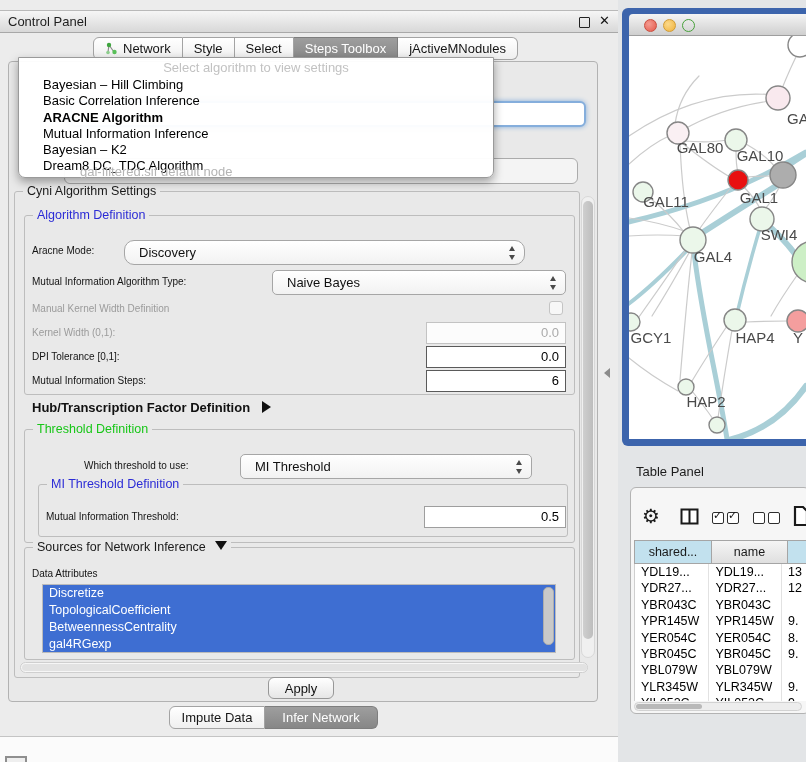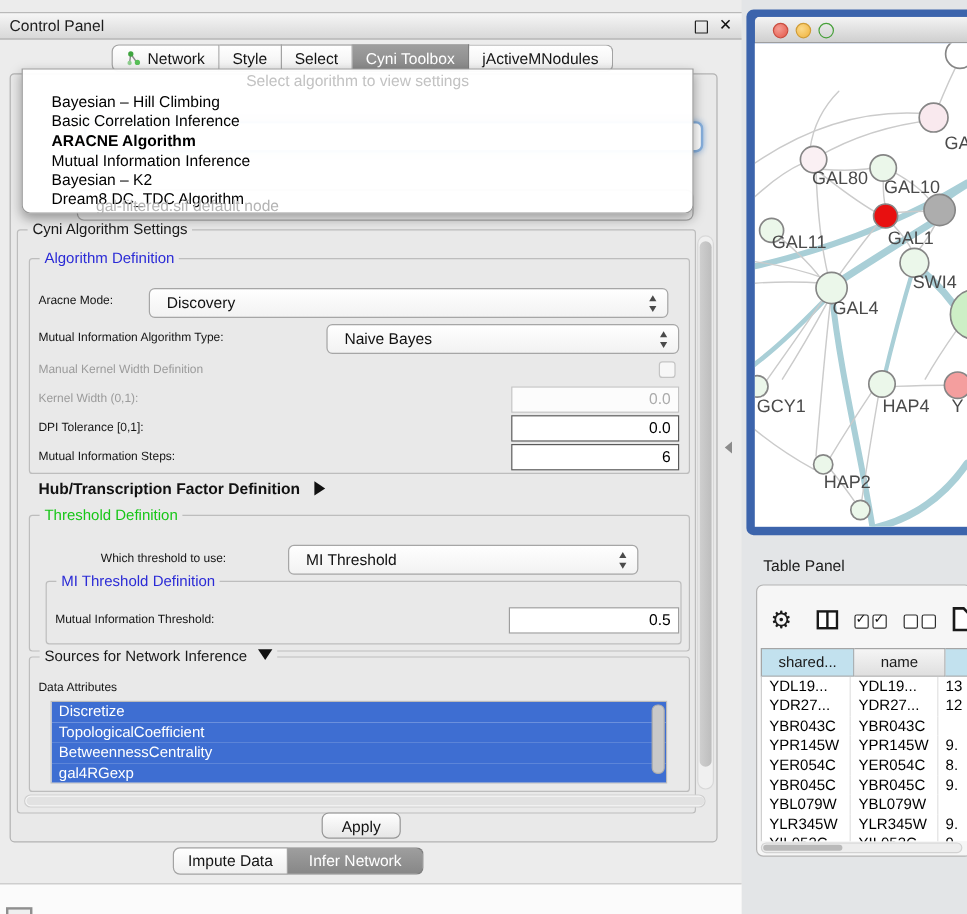--- a/index.html
+++ b/index.html
@@ -35,21 +35,21 @@
   .arr .up{position:absolute;top:0;left:1px;width:0;height:0;border-left:3.5px solid transparent;border-right:3.5px solid transparent;border-bottom:5px solid #4a4a4a;}
   .arr .dn{position:absolute;bottom:0;left:1px;width:0;height:0;border-left:3.5px solid transparent;border-right:3.5px solid transparent;border-top:5px solid #4a4a4a;}
   .field{position:absolute;height:22px;background:#FFF;border:1px solid #5A5A5A;box-sizing:border-box;
     font-size:13px;line-height:20px;text-align:right;padding:0 6px;color:#000;}
   .field.dis{border-color:#C3C3C3;background:#FCFCFC;color:#ABABAB;}
   .field.lite{border-color:#9E9E9E;padding-left:43px;}
   .cbx{position:absolute;width:14px;height:14px;background:#F7F7F7;border:1px solid #C4C4C4;border-radius:3px;box-sizing:border-box;}
   .tri-right{display:inline-block;width:0;height:0;border-top:6px solid transparent;border-bottom:6px solid transparent;border-left:9px solid #111;vertical-align:-1px;}
   .tri-down{display:inline-block;width:0;height:0;border-left:6px solid transparent;border-right:6px solid transparent;border-top:9px solid #111;vertical-align:1px;}
   
-  .popup{left:18px;top:57px;width:560px;height:121px;background:rgba(255,255,255,0.96);border:1px solid #9A9A9A;
+  .popup{left:18px;top:57px;width:476px;height:121px;background:rgba(255,255,255,0.96);border:1px solid #9A9A9A;
     border-radius:0 0 7px 7px;box-shadow:0 4px 10px rgba(0,0,0,0.35);z-index:50;box-sizing:border-box;}
   .popup .ph{height:19px;text-align:center;font-size:13px;color:#C2C2C2;line-height:19px;}
   .algo-item{height:16.3px;line-height:16.3px;font-size:13px;color:#000;padding-left:24px;white-space:nowrap;}
   .algo-item.bold{font-weight:bold;}
   .ghost-combo{left:64px;top:158px;width:514px;height:26px;border:1px solid #ABABAB;border-radius:6px;background:#F4F4F4;z-index:40;box-sizing:border-box;}
   .ghost-text{left:80px;top:164px;font-size:13px;color:#B4B4B4;z-index:55;}
   .focus-combo{left:70px;top:101px;width:516px;height:26px;background:#FFF;border:2px solid #85AEDC;border-radius:6px;
     box-shadow:0 0 5px #85AEDC;z-index:40;box-sizing:border-box;}
   
   .attr-list{left:42px;top:584px;width:514px;height:69px;background:#FFF;border:1px solid #BBB;overflow:hidden;box-sizing:border-box;}
@@ -113,21 +113,21 @@
       </svg>
       <span>Network</span>
     </div>
     <div class="s">
         <span>Style</span>
       </div>
     <div class="s">
         <span>Select</span>
       </div>
     <div class="s sel">
-        <span>Cyni Toolbox</span>
+        <span>Steps Toolbox</span>
       </div>
     <div class="s">
         <span>jActiveMNodules</span>
       </div>
   </div>
 
   <div class="abs content-panel"></div>
 
   <div class="abs focus-combo"></div>
   <div class="abs ghost-combo"></div>
@@ -146,21 +146,21 @@
   </div>
 
   <div class="group" style="left:14px;top:191px;width:564px;height:485px;">
     <div class="legend">Cyni Algorithm Settings</div>
   </div>
 
   <div class="group" style="left:24px;top:215px;width:549px;height:178px;">
     <div class="legend blue">Algorithm Definition</div>
   </div>
   <div class="lab" style="left:32px;top:245px;">Aracne Mode:</div>
-  <div class="combo" style="left:124px;top:240px;width:433px;">
+  <div class="combo" style="left:124px;top:240px;width:401px;border-radius:10px;">
     <span>Discovery</span>
     <span class="arr">
         <span class="up"></span>
         <span class="dn"></span>
       </span>
   </div>
   <div class="lab" style="left:32px;top:276px;">Mutual Information Algorithm Type:</div>
   <div class="combo" style="left:272px;top:270px;width:294px;">
     <span>Naive Bayes</span>
     <span class="arr">
@@ -219,21 +219,21 @@
   <div class="abs vsb">
       <div class="th"></div>
     </div>
   <div class="abs hsb">
       <div class="th"></div>
     </div>
 
   <button class="push-btn" style="left:268px;top:677px;width:66px;height:22px;">Apply</button>
 
   <div class="abs seg" style="left:144px;top:706px;">
-    <div class="s" style="width:96px;justify-content:center;">
+    <div class="s" style="width:96px;justify-content:center;margin-left:25px;">
         <span>Impute Data</span>
       </div>
     <div class="s sel" style="width:113px;justify-content:center;">
         <span>Infer Network</span>
       </div>
   </div>
 
   <div class="abs bottom-strip"></div>
   <div class="abs min-icon"></div>
   <div class="abs divider-arrow"></div>

